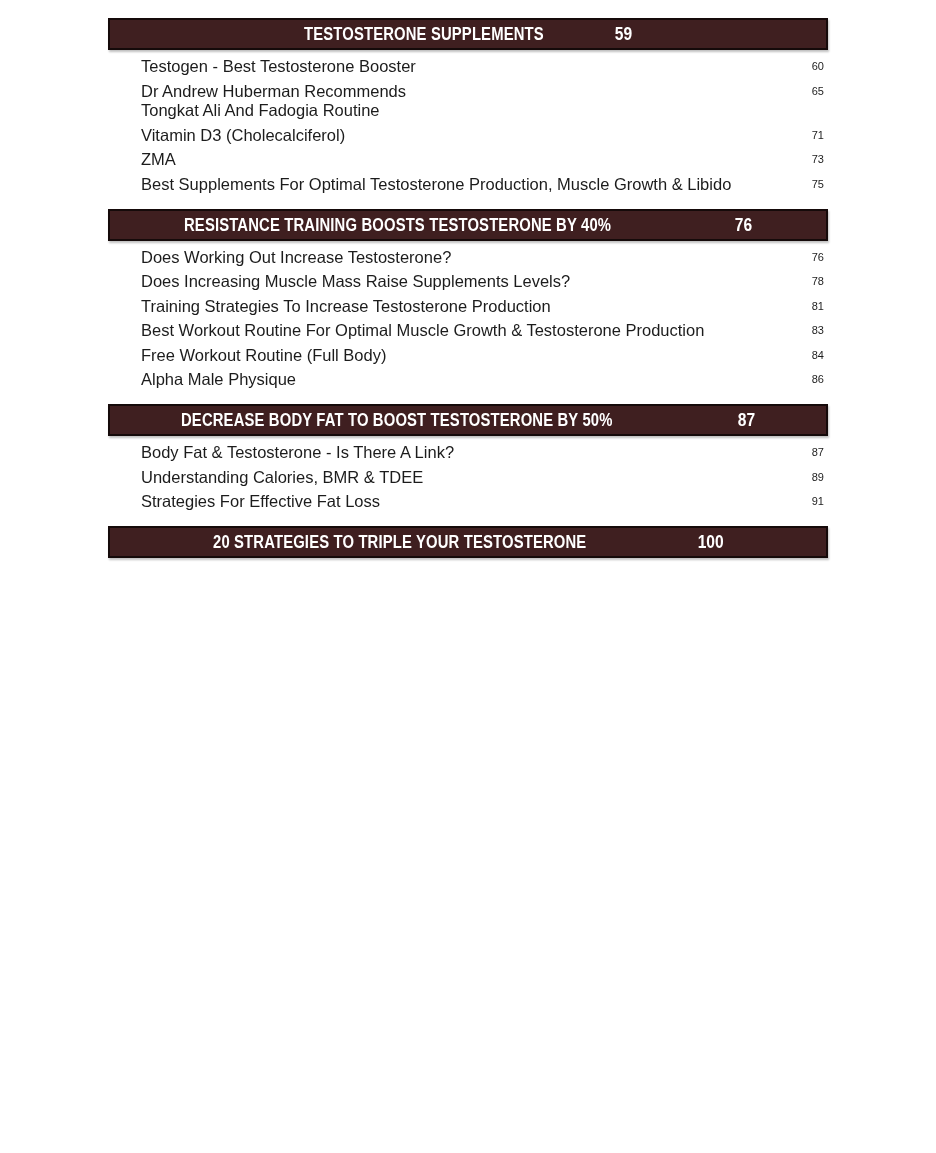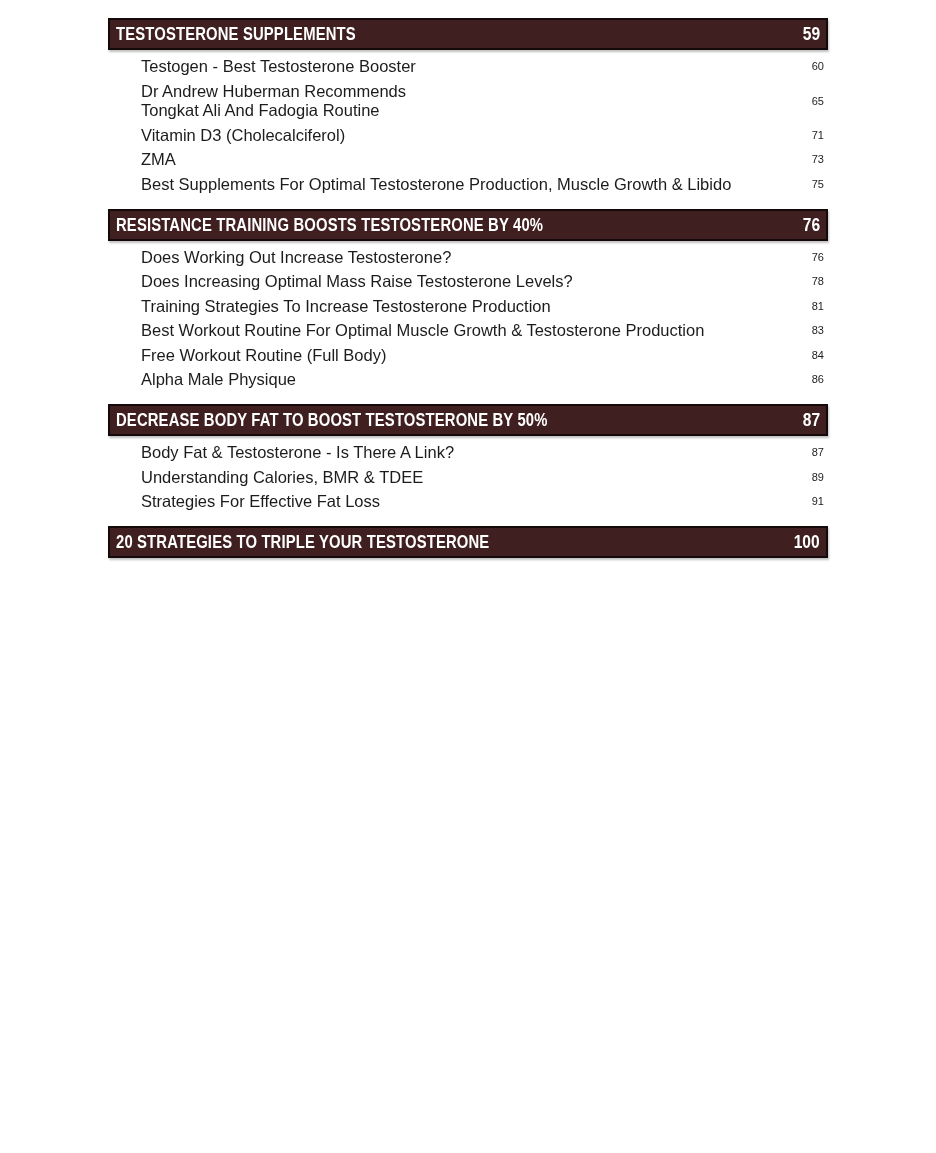--- a/index.html
+++ b/index.html
@@ -21,21 +21,21 @@
     width: 720px;
   }
   .section-header {
     box-sizing: border-box;
     width: 720px;
     height: 32px;
     background: #3F1F20;
     border: 2px solid #150A0A;
     box-shadow: 1px 2px 2px rgba(0,0,0,0.25);
     display: flex;
-    justify-content: space-between;
+    justify-content: center;
     align-items: center;
     padding: 0 6px 0 6px;
     margin-top: 7px;
   }
   .toc > .toc-section:first-child .section-header {
     margin-top: 0;
   }
   .section-header .hdr-label {
     color: #ffffff;
     font-weight: bold;
@@ -52,21 +52,21 @@
     white-space: nowrap;
     transform: scaleX(0.82);
     transform-origin: right center;
   }
   .rows {
     padding: 5px 0 5px 0;
   }
   .row {
     display: flex;
     justify-content: space-between;
-    align-items: center;
+    align-items: flex-start;
     padding: 2.3px 0;
     cursor: pointer;
   }
   .row-title {
     padding-left: 33px;
     font-size: 16.5px;
     line-height: 19.8px;
     color: #1c1c1c;
   }
   .row-title .line {
@@ -131,21 +131,21 @@
       </div>
       <div class="rows">
         <div class="row">
           <div class="row-title">
             <span class="line">Does Working Out Increase Testosterone?</span>
           </div>
           <div class="row-page">76</div>
         </div>
         <div class="row">
           <div class="row-title">
-            <span class="line">Does Increasing Optimal Mass Raise Testosterone Levels?</span>
+            <span class="line">Does Increasing Muscle Mass Raise Supplements Levels?</span>
           </div>
           <div class="row-page">78</div>
         </div>
         <div class="row">
           <div class="row-title">
             <span class="line">Training Strategies To Increase Testosterone Production</span>
           </div>
           <div class="row-page">81</div>
         </div>
         <div class="row">

